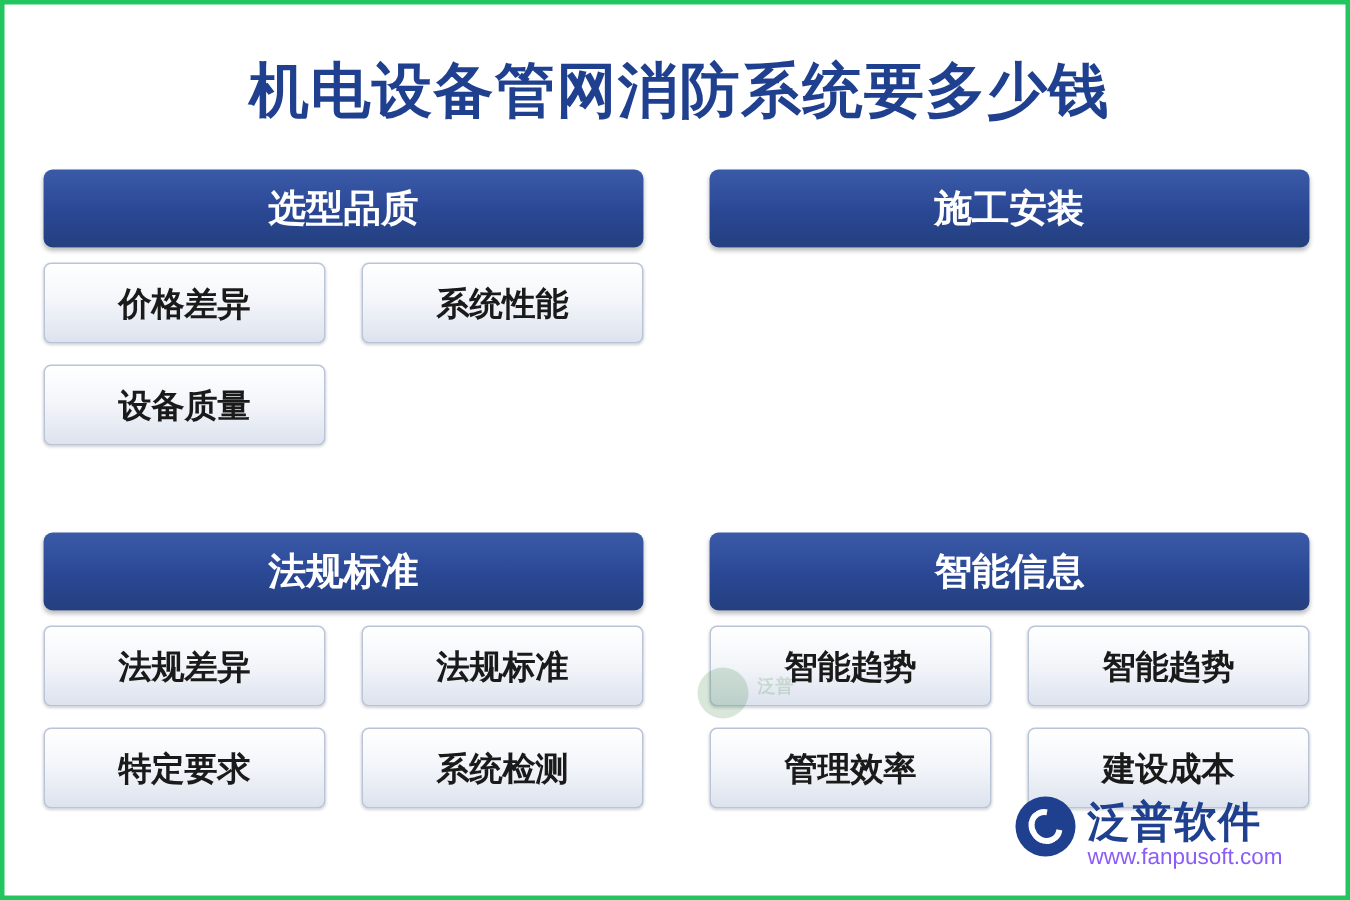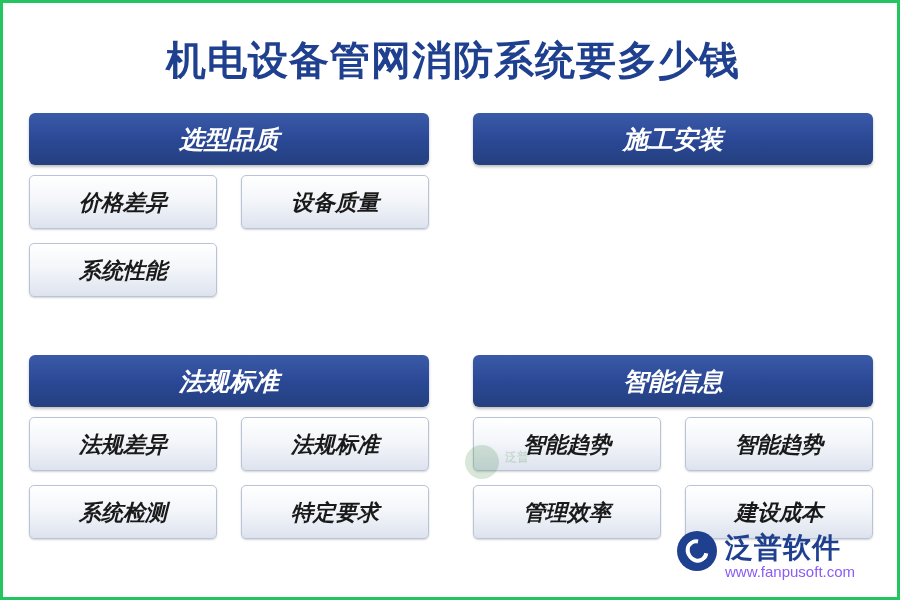--- a/index.html
+++ b/index.html
@@ -29,21 +29,20 @@
     text-align: center;
     font-size: 40px;
     font-weight: bold;
     color: #1f3f8f;
     letter-spacing: 1px;
     font-family: "Liberation Sans", sans-serif;
   }
   .group {
     position: absolute;
     width: 400px;
-    font-style: italic;
   }
   #group-0 { left: 26px;  top: 110px; }
   #group-1 { left: 470px; top: 110px; }
   #group-2 { left: 26px;  top: 352px; }
   #group-3 { left: 470px; top: 352px; }
 
   .group-header {
     width: 400px;
     height: 52px;
     line-height: 52px;
@@ -152,36 +151,36 @@
 <body>
 
 <div id="page">
 
   <div id="title">机电设备管网消防系统要多少钱</div>
 
   <div class="group" id="group-0">
     <div class="group-header">选型品质</div>
     <div class="items">
       <div class="item">价格差异</div>
+      <div class="item">系统性能</div>
       <div class="item">设备质量</div>
-      <div class="item">系统性能</div>
     </div>
   </div>
 
   <div class="group" id="group-1">
     <div class="group-header">施工安装</div>
   </div>
 
   <div class="group" id="group-2">
     <div class="group-header">法规标准</div>
     <div class="items">
       <div class="item">法规差异</div>
       <div class="item">法规标准</div>
+      <div class="item">特定要求</div>
       <div class="item">系统检测</div>
-      <div class="item">特定要求</div>
     </div>
   </div>
 
   <div class="group" id="group-3">
     <div class="group-header">智能信息</div>
     <div class="items">
       <div class="item">智能趋势</div>
       <div class="item">智能趋势</div>
       <div class="item">管理效率</div>
       <div class="item">建设成本</div>

